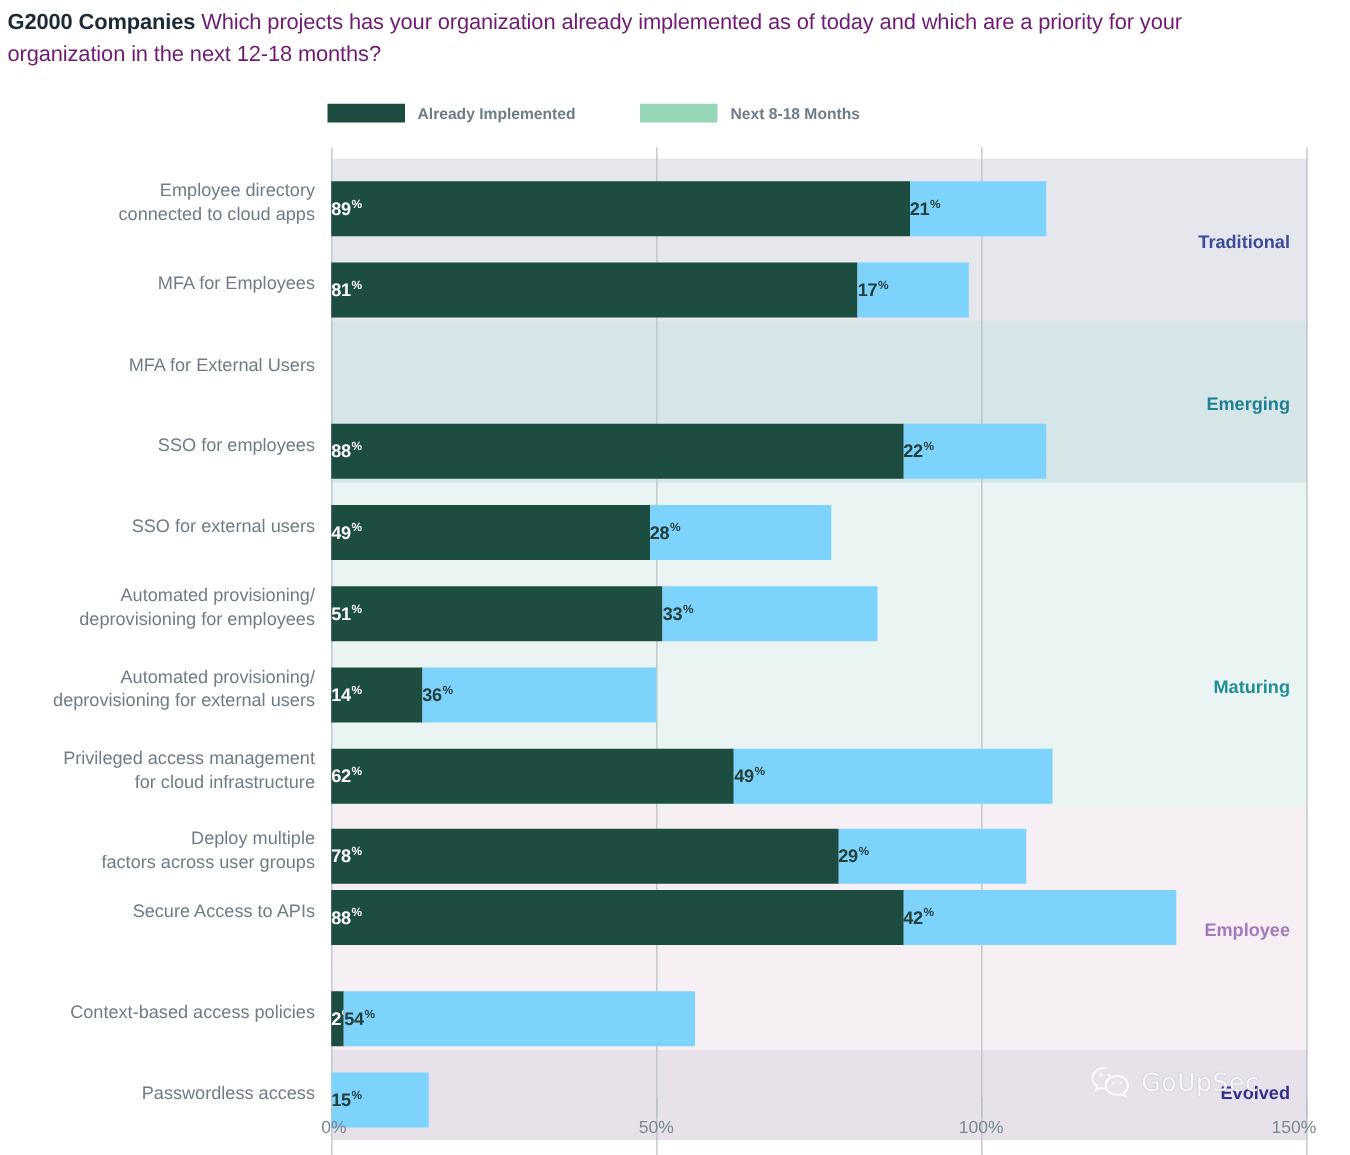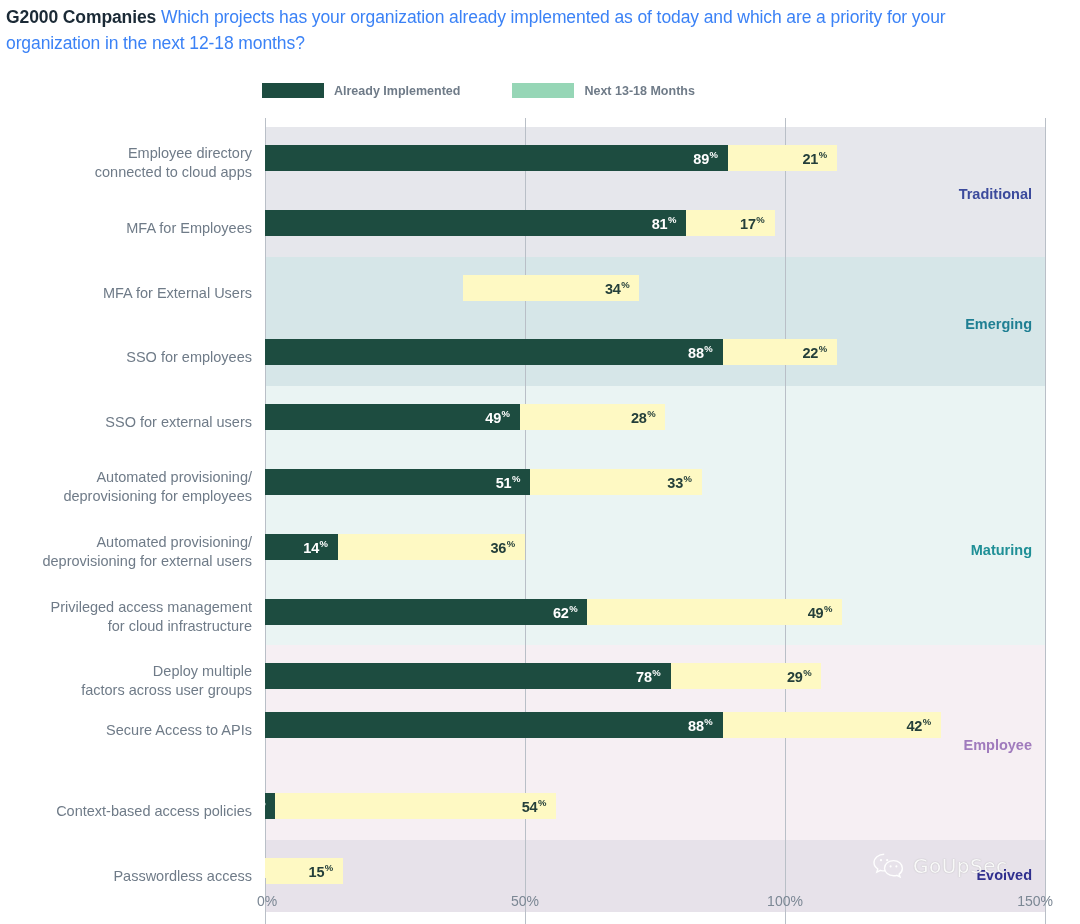--- a/index.html
+++ b/index.html
@@ -11,21 +11,21 @@
     overflow:hidden;
     position:relative;
   }
 
   
   #title-block{
     position:absolute;left:6px;top:4px;width:1030px;
     font-size:17.5px;line-height:26px;letter-spacing:-0.1px;
   }
   #title-strong{font-weight:bold;color:#1b2a36;}
-  #title-rest{font-weight:normal;color:#3b82f6;}
+  #title-rest{font-weight:normal;color:#701a75;}
 
   
   #legend{
     position:absolute;left:262px;top:83px;
     display:flex;align-items:center;gap:52px;
     font-size:12.5px;font-weight:bold;color:#6f7b88;
   }
   .legend-item{display:flex;align-items:center;gap:10px;}
   .legend-swatch{width:62px;height:15px;display:block;}
 
@@ -48,26 +48,26 @@
   .row{position:absolute;left:0;width:1080px;height:36px;}
   .row-label{
     position:absolute;left:0;width:252px;
     text-align:right;
     font-size:14.5px;line-height:19px;color:#6f7b88;
     top:50%;transform:translateY(-50%);
     white-space:pre-line;
   }
   .bars{position:absolute;left:265px;top:0;height:36px;}
   .seg{
-    position:absolute;top:0;height:26px;
-    display:flex;align-items:center;justify-content:flex-end;
+    position:absolute;top:0;height:44px;
+    display:flex;align-items:center;justify-content:flex-start;
     box-sizing:border-box;
   }
   .seg-dark{background:#1d4c40;}
-  .seg-light{background:#fef9c3;}
+  .seg-light{background:#7dd3fc;}
   .seg-val{
     font-size:14.5px;font-weight:bold;letter-spacing:-0.2px;
     padding-right:10px;white-space:nowrap;
   }
   .seg-dark .seg-val{color:#ffffff;}
   .seg-light .seg-val{color:#243f3a;}
   .seg-val sup{font-size:9.5px;vertical-align:super;margin-left:0.5px;}
   .seg-zero-label{
     position:absolute;top:50%;transform:translateY(-50%);
     font-size:14.5px;font-weight:bold;color:#243f3a;white-space:nowrap;
@@ -111,21 +111,21 @@
   <span id="title-strong">G2000 Companies</span><span id="title-rest"> Which projects has your organization already implemented as of today and which are a priority for your organization in the next 12-18 months?</span>
 </div>
 
 <div id="legend">
   <div class="legend-item">
     <span class="legend-swatch" style="background:#1d4c40"></span>
     <span>Already Implemented</span>
   </div>
   <div class="legend-item">
     <span class="legend-swatch" style="background:#96d6b6"></span>
-    <span>Next 13-18 Months</span>
+    <span>Next 8-18 Months</span>
   </div>
 </div>
 
 <div id="chart">
   <div id="bands-layer">
       <div class="band" style="top: 9px; height: 136.8px; background: rgb(230, 231, 236);"></div>
       <div class="band" style="top: 138.6px; height: 136.8px; background: rgb(214, 230, 232);"></div>
       <div class="band" style="top: 268.2px; height: 266.4px; background: rgb(234, 244, 243);"></div>
       <div class="band" style="top: 527.4px; height: 201.6px; background: rgb(246, 239, 243);"></div>
       <div class="band" style="top: 721.8px; height: 72px; background: rgb(231, 226, 234);"></div>
@@ -156,23 +156,20 @@
             <span class="seg-val">81<sup>%</sup></span>
           </div>
           <div class="seg seg-light" style="left: 421.2px; width: 88.4px;">
             <span class="seg-val">17<sup>%</sup></span>
           </div>
         </div>
       </div>
       <div class="row" style="top: 156.6px;">
         <div class="row-label">MFA for External Users</div>
         <div class="bars" style="width: 374.4px;">
-          <div class="seg seg-light" style="left: 197.6px; width: 176.8px;">
-            <span class="seg-val">34<sup>%</sup></span>
-          </div>
         </div>
       </div>
       <div class="row" style="top: 221.4px;">
         <div class="row-label">SSO for employees</div>
         <div class="bars" style="width: 572px;">
           <div class="seg seg-dark" style="left: 0px; width: 457.6px;">
             <span class="seg-val">88<sup>%</sup></span>
           </div>
           <div class="seg seg-light" style="left: 457.6px; width: 114.4px;">
             <span class="seg-val">22<sup>%</sup></span>

